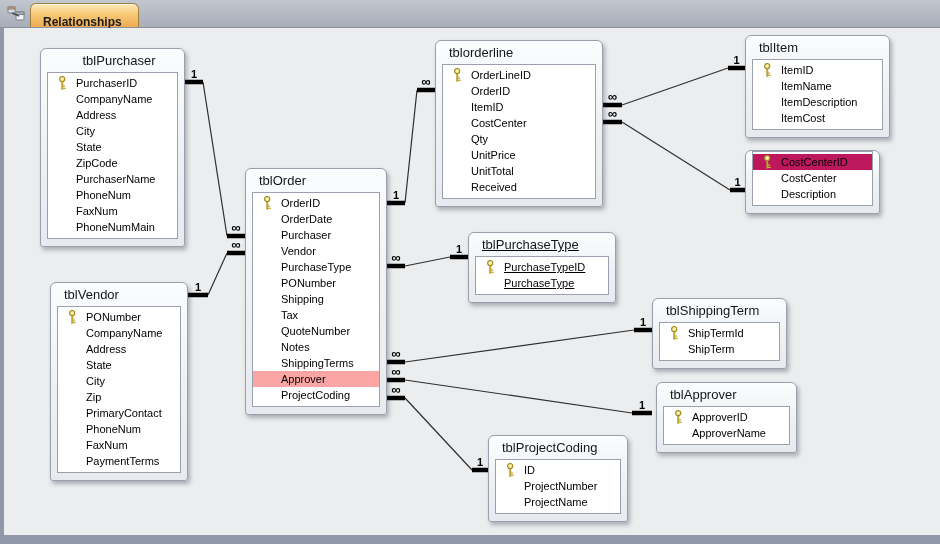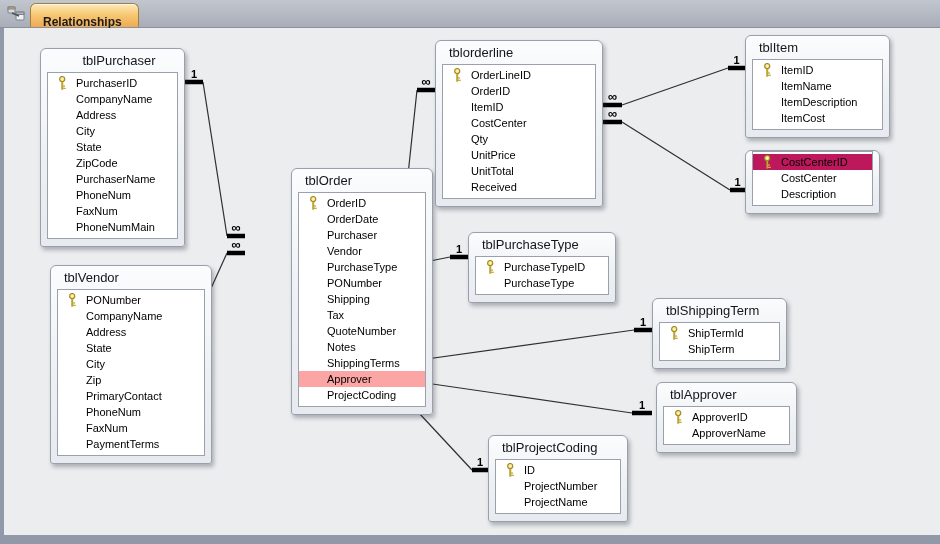--- a/index.html
+++ b/index.html
@@ -180,21 +180,21 @@
           <div class="fld">
     <span class="keycell"></span>
     <span class="fname">FaxNum</span>
   </div>
           <div class="fld">
     <span class="keycell"></span>
     <span class="fname">PhoneNumMain</span>
   </div>
         </div>
   </div>
-      <div class="tbl" style="left: 50px; top: 237px; width: 162px;">
+      <div class="tbl" style="left: 50px; top: 254px; width: 138px;">
     <div class="tbl-title">tblVendor</div>
     <div class="tbl-fields">
           <div class="fld">
     <span class="keycell">
               <svg width="9" height="14" viewBox="0 0 9 14">
     <circle cx="4.2" cy="3.1" r="2.6" fill="#f6e78b" stroke="#9d8820" stroke-width="1.1"></circle>
     <circle cx="4.2" cy="3.1" r="0.9" fill="#ffffff" opacity="0.7"></circle>
     <rect x="3.5" y="5.6" width="1.5" height="7.8" fill="#c9ad35" stroke="#9d8820" stroke-width="0.4"></rect>
     <rect x="5" y="9.4" width="2.1" height="1.3" fill="#c9ad35"></rect>
     <rect x="5" y="11.7" width="2.8" height="1.3" fill="#c9ad35"></rect>
@@ -233,21 +233,21 @@
           <div class="fld">
     <span class="keycell"></span>
     <span class="fname">FaxNum</span>
   </div>
           <div class="fld">
     <span class="keycell"></span>
     <span class="fname">PaymentTerms</span>
   </div>
         </div>
   </div>
-      <div class="tbl" style="left: 245px; top: 140px; width: 142px; margin-left: 46px;">
+      <div class="tbl" style="left: 245px; top: 140px; width: 142px;">
     <div class="tbl-title">tblOrder</div>
     <div class="tbl-fields">
           <div class="fld">
     <span class="keycell">
               <svg width="9" height="14" viewBox="0 0 9 14">
     <circle cx="4.2" cy="3.1" r="2.6" fill="#f6e78b" stroke="#9d8820" stroke-width="1.1"></circle>
     <circle cx="4.2" cy="3.1" r="0.9" fill="#ffffff" opacity="0.7"></circle>
     <rect x="3.5" y="5.6" width="1.5" height="7.8" fill="#c9ad35" stroke="#9d8820" stroke-width="0.4"></rect>
     <rect x="5" y="9.4" width="2.1" height="1.3" fill="#c9ad35"></rect>
     <rect x="5" y="11.7" width="2.8" height="1.3" fill="#c9ad35"></rect>
@@ -343,21 +343,21 @@
           <div class="fld">
     <span class="keycell"></span>
     <span class="fname">UnitTotal</span>
   </div>
           <div class="fld">
     <span class="keycell"></span>
     <span class="fname">Received</span>
   </div>
         </div>
   </div>
-      <div class="tbl" style="left: 468px; top: 204px; width: 148px;">
+      <div class="tbl" style="left: 468px; top: 204px; width: 148px; text-decoration: underline;">
     <div class="tbl-title">tblPurchaseType</div>
     <div class="tbl-fields">
           <div class="fld">
     <span class="keycell">
               <svg width="9" height="14" viewBox="0 0 9 14">
     <circle cx="4.2" cy="3.1" r="2.6" fill="#f6e78b" stroke="#9d8820" stroke-width="1.1"></circle>
     <circle cx="4.2" cy="3.1" r="0.9" fill="#ffffff" opacity="0.7"></circle>
     <rect x="3.5" y="5.6" width="1.5" height="7.8" fill="#c9ad35" stroke="#9d8820" stroke-width="0.4"></rect>
     <rect x="5" y="9.4" width="2.1" height="1.3" fill="#c9ad35"></rect>
     <rect x="5" y="11.7" width="2.8" height="1.3" fill="#c9ad35"></rect>

